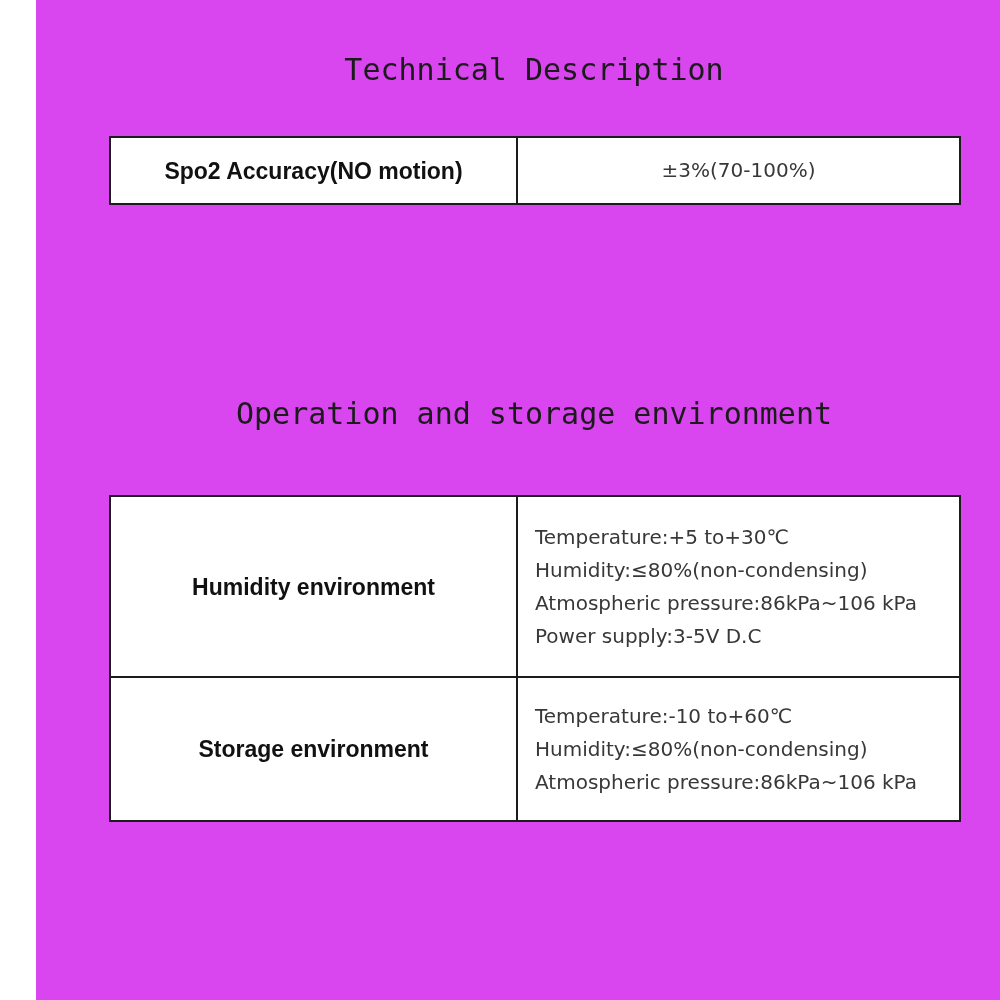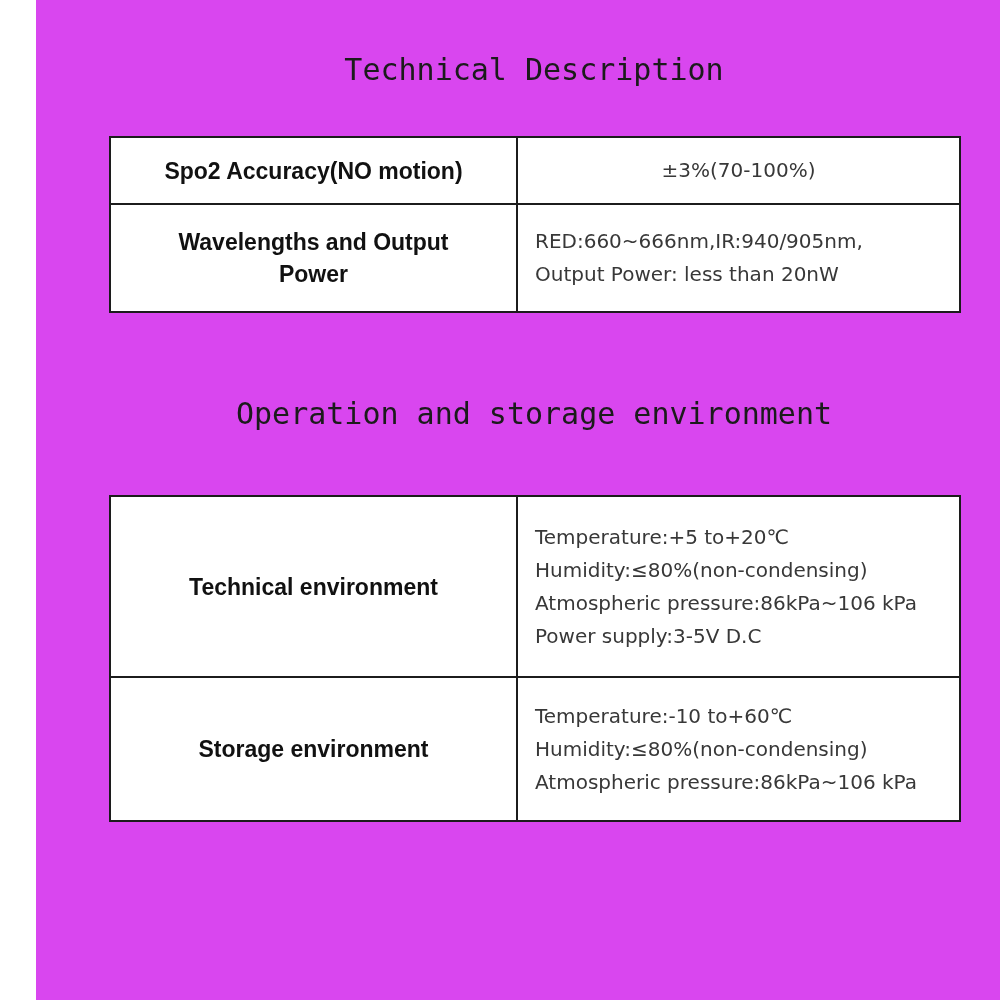--- a/index.html
+++ b/index.html
@@ -88,47 +88,37 @@
       </colgroup>
     <tbody>
       <tr class="t1-r1">
         <td class="label-cell">
           <div class="line">Spo2 Accuracy(NO motion)</div>
         </td>
         <td class="value-cell value-center">
           <div class="line">±3%(70-100%)</div>
         </td>
       </tr>
-      <tr class="t1-r3">
-        <td class="label-cell">
-          <div class="line">Wavelengths and Output</div>
-          <div class="line">Power</div>
-        </td>
-        <td class="value-cell value-left">
-          <div class="line">RED:660~666nm,IR:940/905nm,</div>
-          <div class="line">Output Power: less than 20nW</div>
-        </td>
-      </tr>
     </tbody>
   </table>
 
   <div class="doc-heading heading-environment">Operation and storage environment</div>
 
   <table class="spec-table table-environment">
     <colgroup>
         <col class="col-label">
         <col class="col-value">
       </colgroup>
     <tbody>
       <tr class="t2-r1">
         <td class="label-cell">
-          <div class="line">Technical environment</div>
+          <div class="line">Humidity environment</div>
         </td>
         <td class="value-cell value-left">
-          <div class="line">Temperature:+5 to+20℃</div>
+          <div class="line">Temperature:+5 to+30℃</div>
           <div class="line">Humidity:≤80%(non-condensing)</div>
           <div class="line">Atmospheric pressure:86kPa~106 kPa</div>
           <div class="line">Power supply:3-5V D.C</div>
         </td>
       </tr>
       <tr class="t2-r2">
         <td class="label-cell">
           <div class="line">Storage environment</div>
         </td>
         <td class="value-cell value-left">

